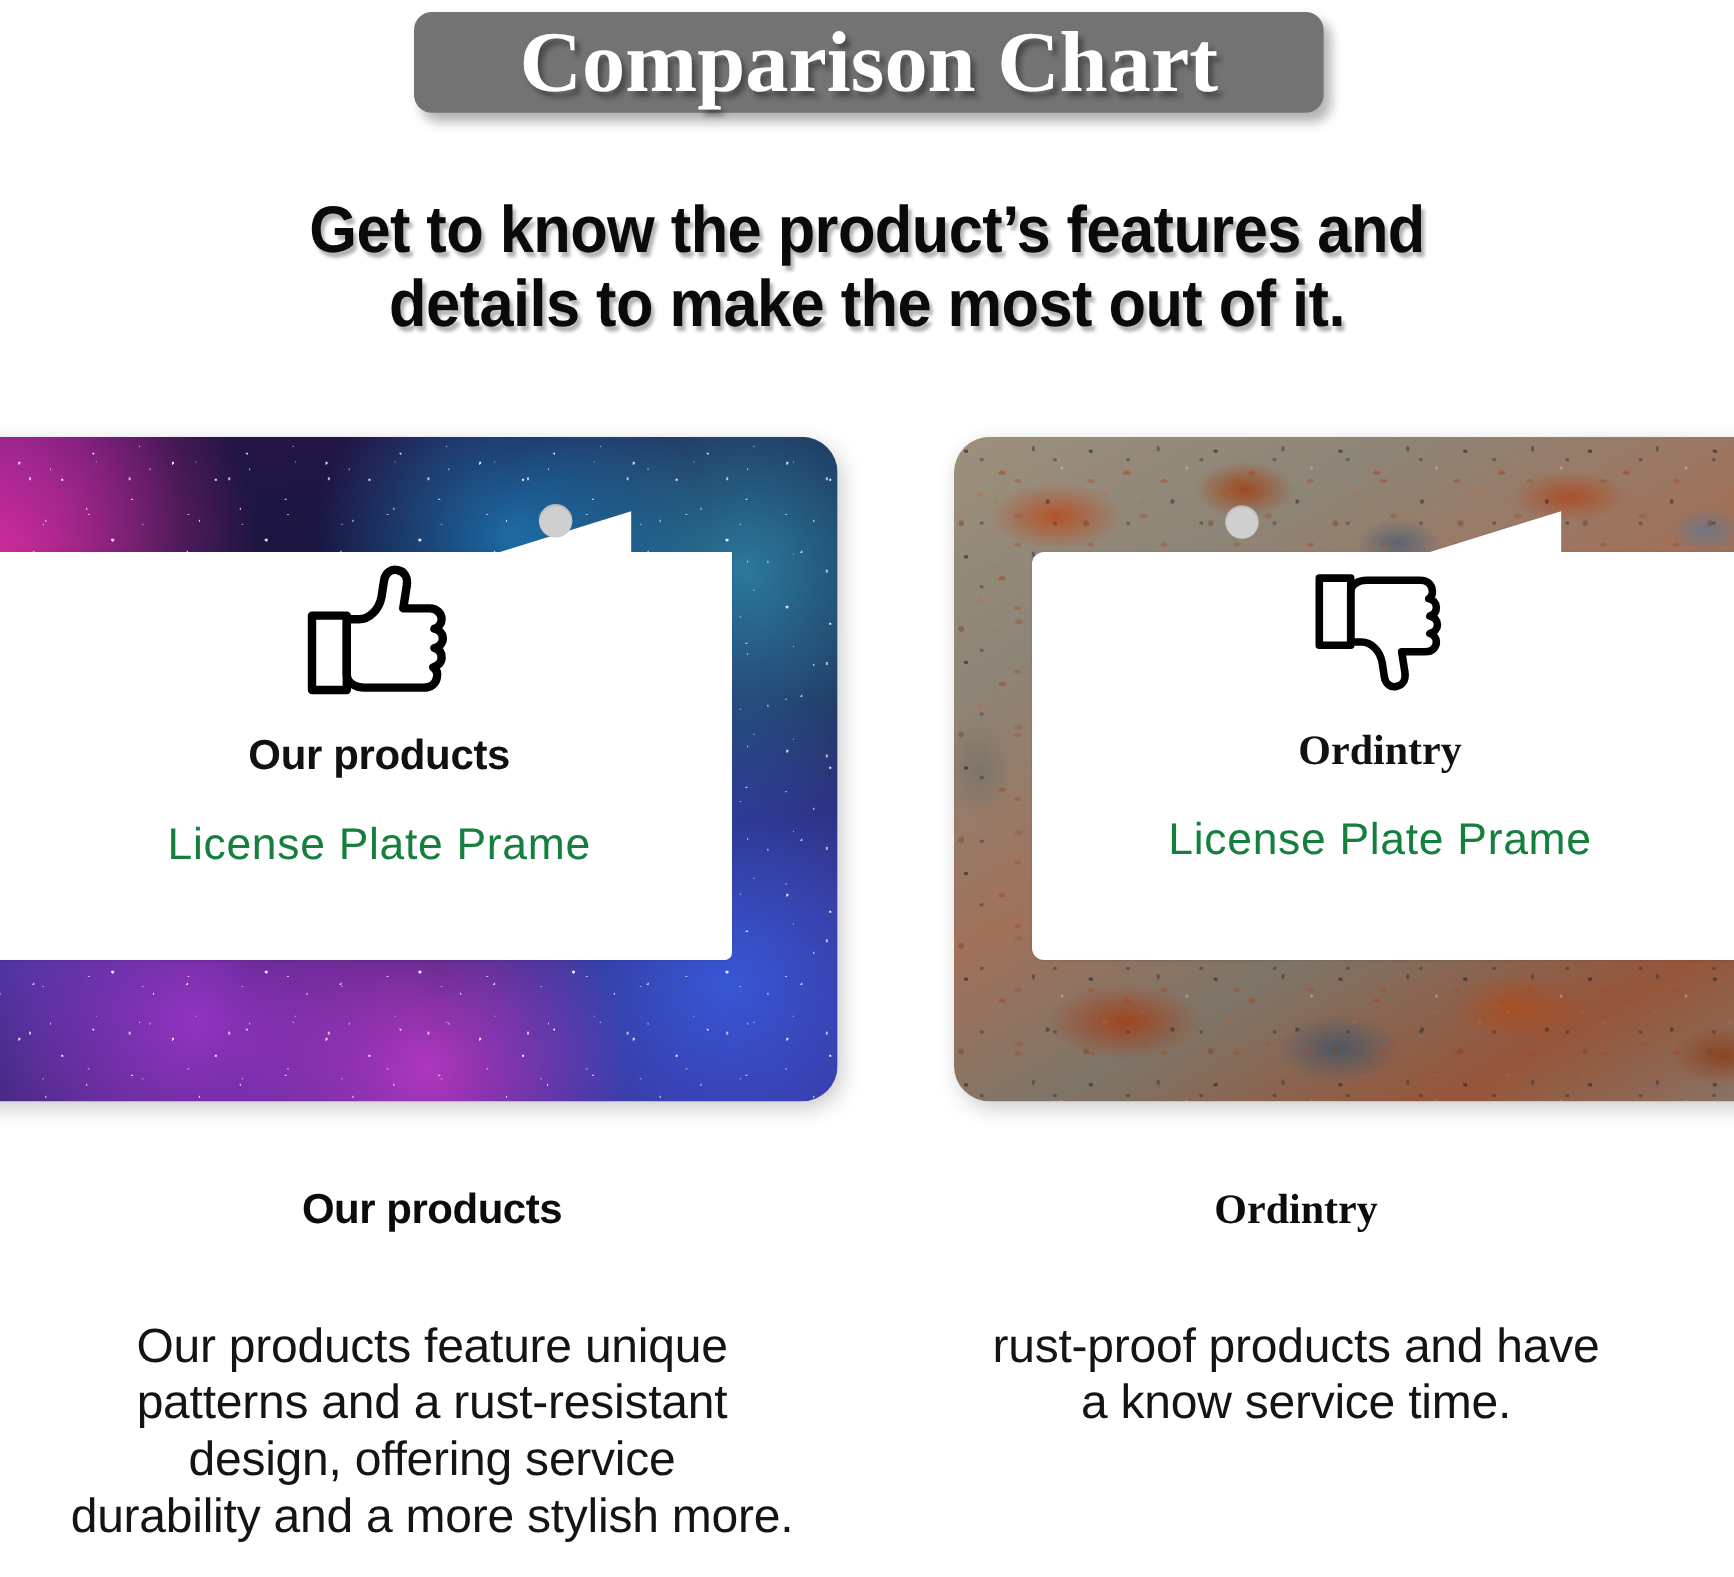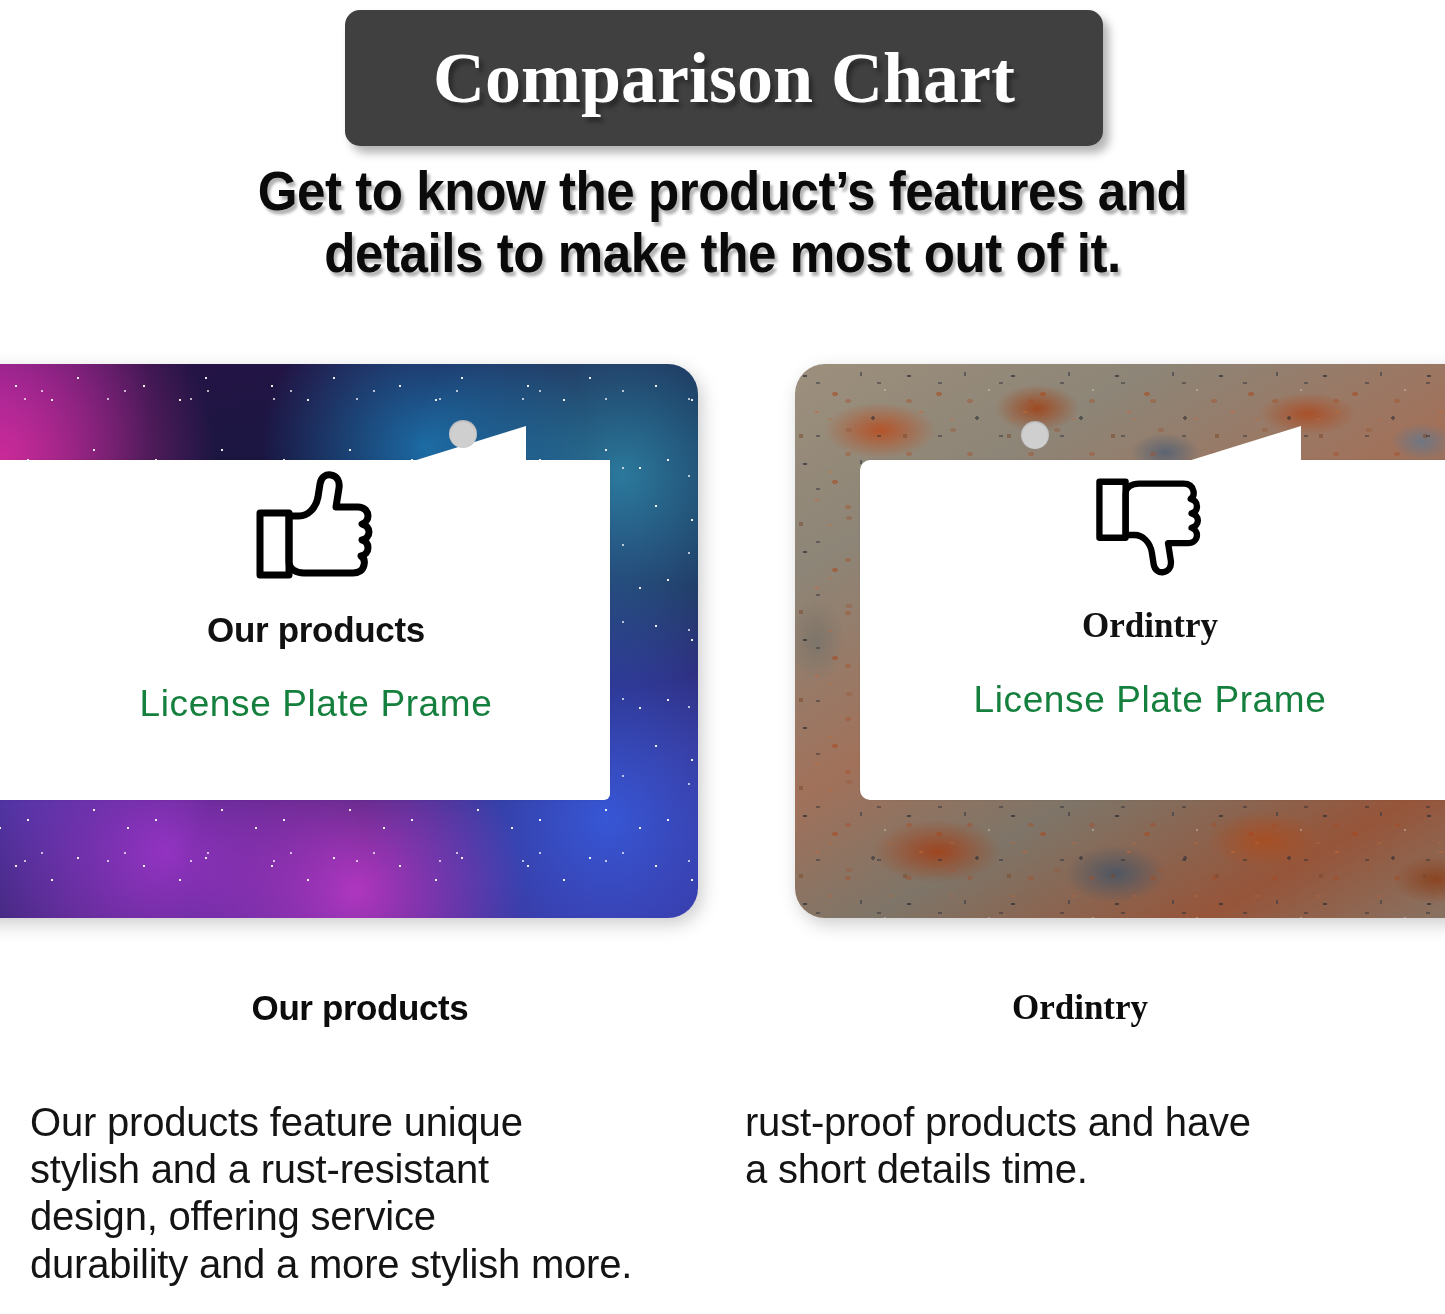--- a/index.html
+++ b/index.html
@@ -8,22 +8,22 @@
     background: #ffffff;
     font-family: "Liberation Sans", sans-serif;
     overflow: hidden;
   }
   #page { position: relative; width: 1445px; height: 1314px; background: #fff; }
 
   
   #title-banner {
     position: absolute;
     left: 345px; top: 10px;
-    width: 758px; height: 136px;
-    background: #404040;
+    width: 758px; height: 84px;
+    background: #737373;
     border-radius: 15px;
     box-shadow: 6px 7px 10px rgba(0,0,0,0.30);
     display: flex; align-items: center; justify-content: center;
   }
   #title-text {
     font-family: "Liberation Serif", serif;
     font-weight: bold;
     font-size: 72px;
     line-height: 1;
     color: #ffffff;
@@ -219,20 +219,21 @@
     text-align: center;
     font-size: 35px;
     line-height: 1;
     color: #0c0c0c;
     margin-bottom: 74px;
   }
   #col-title-left  { font-family: "Liberation Sans Narrow", "Liberation Sans", sans-serif; font-weight: bold; letter-spacing: -0.4px; }
   #col-title-right { font-family: "Liberation Serif", serif; font-weight: bold; }
 
   .col-body {
+    text-align: center;
     font-family: "Liberation Sans Narrow", "Liberation Sans", sans-serif;
     font-weight: normal;
     font-size: 40px;
     line-height: 1.18;
     color: #141414;
     letter-spacing: -0.2px;
     margin-top: 28px;
   }
   .col-body .ln { display: block; white-space: nowrap; }
 </style>
@@ -301,27 +302,27 @@
       </g>
     </svg>
     <div class="card-heading" id="heading-right">Ordintry</div>
     <div class="card-sub">License Plate Prame</div>
   </div>
 
   <div class="col" id="col-left">
     <div class="col-title" id="col-title-left">Our products</div>
     <div class="col-body">
       <span class="ln">Our products feature unique</span>
-      <span class="ln">stylish and a rust-resistant</span>
+      <span class="ln">patterns and a rust-resistant</span>
       <span class="ln">design, offering service</span>
       <span class="ln">durability and a more stylish more.</span>
     </div>
   </div>
 
   <div class="col" id="col-right">
     <div class="col-title" id="col-title-right">Ordintry</div>
     <div class="col-body">
       <span class="ln">rust-proof products and have</span>
-      <span class="ln">a short details time.</span>
+      <span class="ln">a know service time.</span>
     </div>
   </div>
 
 </div>
 
 </body></html>

